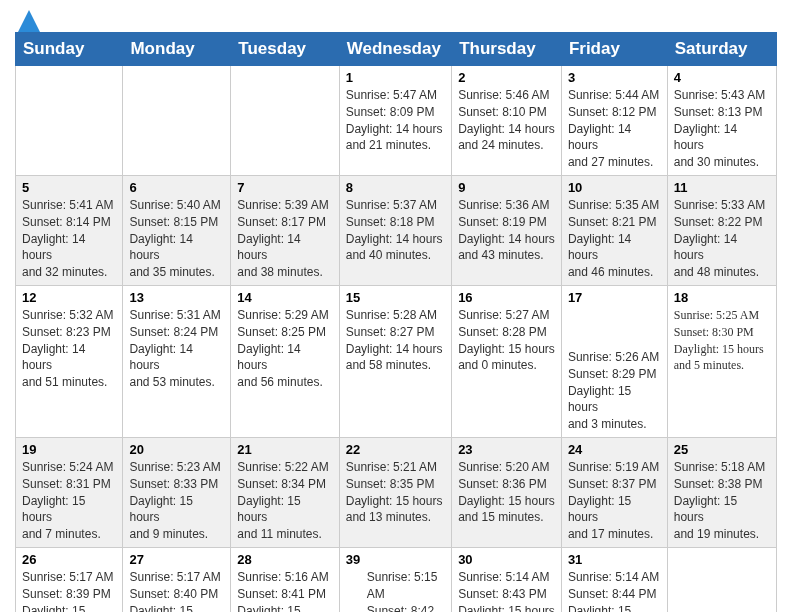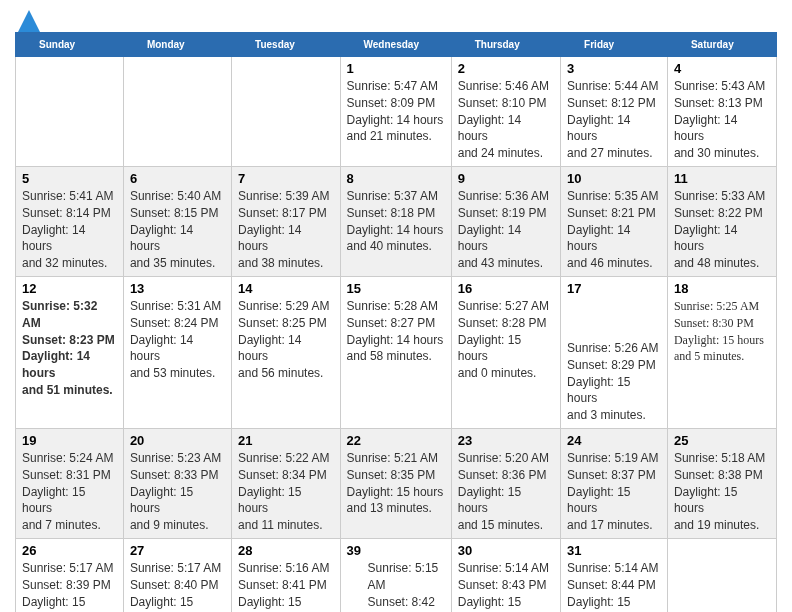--- a/index.html
+++ b/index.html
@@ -33,22 +33,22 @@
     }
     .calendar {
       width: 100%;
       border-collapse: collapse;
       font-size: 11px;
     }
     .calendar th {
       background: #2b6cb0;
       color: #fff;
       text-align: left;
-      padding: 6px 23px;
-      font-size: 10px;
+      padding: 6px 7px;
+      font-size: 17px;
       font-weight: bold;
       border: 1px solid #2b6cb0;
     }
     .calendar td {
       border: 1px solid #ccc;
       vertical-align: top;
       padding: 4px 6px;
       width: 113px;
       min-height: 80px;
       background: #fff;
@@ -209,21 +209,21 @@
             <div class="day-number">11</div>
             <div class="day-info" style="white-space: pre-line;">Sunrise: 5:33 AM
 Sunset: 8:22 PM
 Daylight: 14 hours
 and 48 minutes.</div>
           </td>
         </tr>
         <tr class="row-odd">
           <td>
             <div class="day-number">12</div>
-            <div class="day-info" style="white-space: pre-line; font-weight: bold;">Sunrise: 5:32 AM
+            <div class="day-info" style="white-space: pre-line;">Sunrise: 5:32 AM
 Sunset: 8:23 PM
 Daylight: 14 hours
 and 51 minutes.</div>
           </td>
           <td>
             <div class="day-number">13</div>
             <div class="day-info" style="white-space: pre-line;">Sunrise: 5:31 AM
 Sunset: 8:24 PM
 Daylight: 14 hours
 and 53 minutes.</div>

